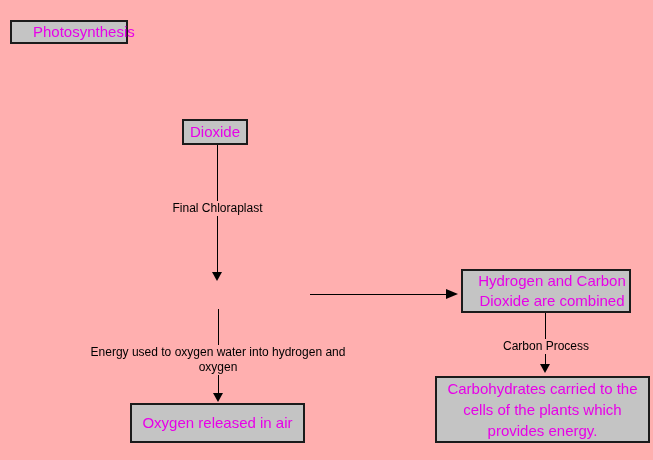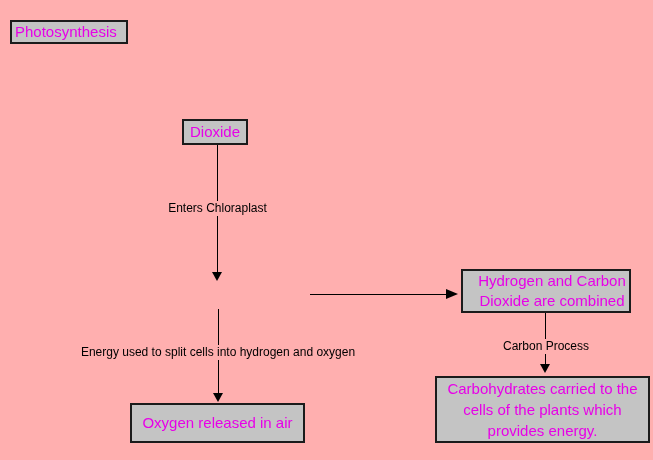--- a/index.html
+++ b/index.html
@@ -24,21 +24,21 @@
     text-align: center;
     display: flex;
     align-items: center;
     justify-content: center;
     line-height: 20px;
   }
   #title-box {
     left: 10px; top: 20px;
     width: 118px; height: 24px;
     justify-content: flex-start;
-    padding-left: 3px;
+    padding-left: 21px;
     text-align: left;
   }
   #sunlight-box   { left: 182px; top: 119px; width: 66px;  height: 26px; }
   #thylakoids-box { left: 128px; top: 282px; width: 182px; height: 27px; }
   #hydrogen-carbon-box { left: 461px; top: 269px; width: 170px; height: 44px; padding-left: 12px; }
   #oxygen-box     { left: 130px; top: 403px; width: 175px; height: 40px; }
   #carbohydrates-box { left: 435px; top: 376px; width: 215px; height: 67px; line-height: 21px; }
 
   .vline {
     position: absolute;
@@ -108,25 +108,25 @@
   <div class="node" id="oxygen-box">
     <span>Oxygen released in air</span>
   </div>
 
   <div class="node" id="carbohydrates-box">
     <span>Carbohydrates carried to the cells of the plants which provides energy.</span>
   </div>
 
   <div class="vline" id="edge1-line"></div>
   <div class="arrow-down" id="edge1-arrow"></div>
-  <div class="edge-label" id="edge1-label">Enters Chloraplast</div>
+  <div class="edge-label" id="edge1-label">Final Chloraplast</div>
 
   <div class="vline" id="edge2-line"></div>
   <div class="arrow-down" id="edge2-arrow"></div>
-  <div class="edge-label" id="edge2-label">Energy used to split cells into hydrogen and oxygen</div>
+  <div class="edge-label" id="edge2-label">Energy used to oxygen water into hydrogen and oxygen</div>
 
   <div class="hline" id="edge3-line"></div>
   <div class="arrow-right" id="edge3-arrow"></div>
 
   <div class="vline" id="edge4-line"></div>
   <div class="arrow-down" id="edge4-arrow"></div>
   <div class="edge-label" id="edge4-label">Carbon Process</div>
 
 </div>
 

